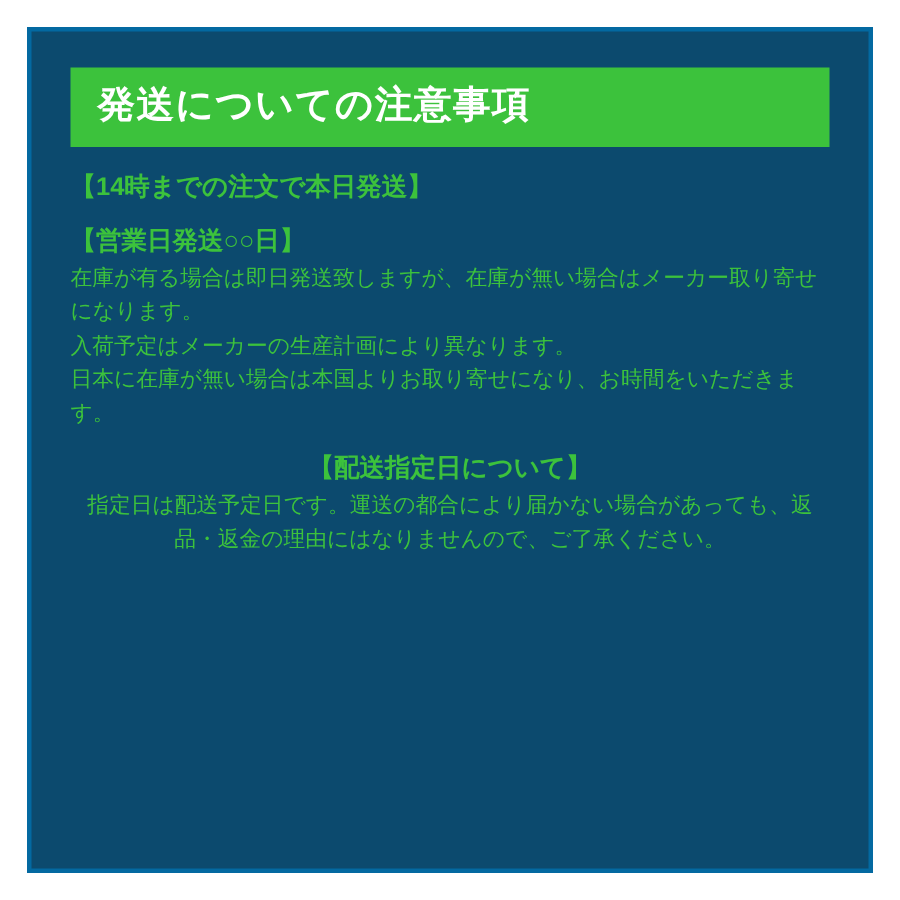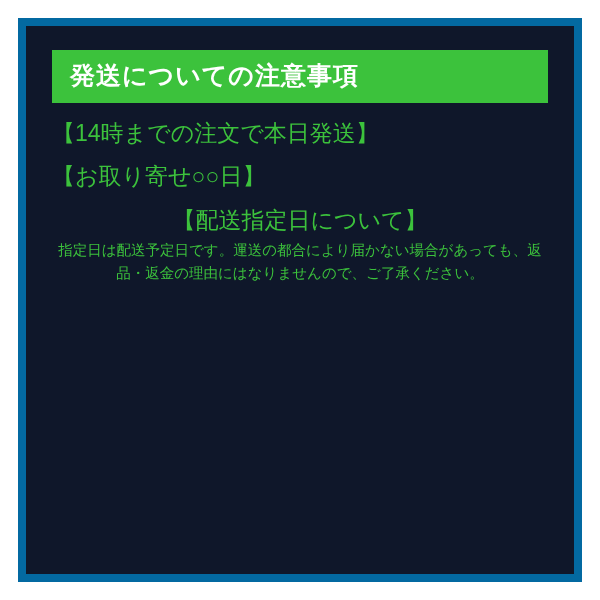--- a/index.html
+++ b/index.html
@@ -17,22 +17,22 @@
     width: 600px;
     height: 600px;
     box-sizing: border-box;
     background: #ffffff;
     padding: 18px;
   }
   .frame {
     box-sizing: border-box;
     width: 100%;
     height: 100%;
-    border: 8px solid #0369a1;
-    background: #0f172a;
+    border: 3px solid #0369a1;
+    background: #0c4a6e;
     padding: 24px 26px 20px 26px;
   }
   .title-bar {
     background: #3cc23c;
     color: #ffffff;
     font-size: 25px;
     font-weight: bold;
     letter-spacing: 1px;
     padding: 12px 18px 13px 18px;
     box-sizing: border-box;
@@ -44,22 +44,22 @@
   }
   .section {
     margin-bottom: 14px;
   }
   .section:last-child {
     margin-bottom: 0;
     text-align: center;
   }
   .section-heading {
     color: #3cc23c;
-    font-size: 23px;
-    font-weight: normal;
+    font-size: 17px;
+    font-weight: bold;
     line-height: 1.3;
     margin-bottom: 3px;
     letter-spacing: 0px;
   }
   .section-body {
     color: #3cc23c;
     font-size: 14.5px;
     line-height: 1.55;
     letter-spacing: 0px;
   }
@@ -78,21 +78,26 @@
     <div class="sections">
 
       <div class="section">
         <div class="section-heading">【14時までの注文で本日発送】</div>
       </div>
 
       <div class="section">
       </div>
 
       <div class="section">
-        <div class="section-heading">【お取り寄せ○○日】</div>
+        <div class="section-heading">【営業日発送○○日】</div>
+        <div class="section-body">
+          <p>在庫が有る場合は即日発送致しますが、在庫が無い場合はメーカー取り寄せになります。</p>
+          <p>入荷予定はメーカーの生産計画により異なります。</p>
+          <p>日本に在庫が無い場合は本国よりお取り寄せになり、お時間をいただきます。</p>
+        </div>
       </div>
 
       <div class="section">
         <div class="section-heading">【配送指定日について】</div>
         <div class="section-body">
           <p>指定日は配送予定日です。運送の都合により届かない場合があっても、返品・返金の理由にはなりませんので、ご了承ください。</p>
         </div>
       </div>
 
     </div>

